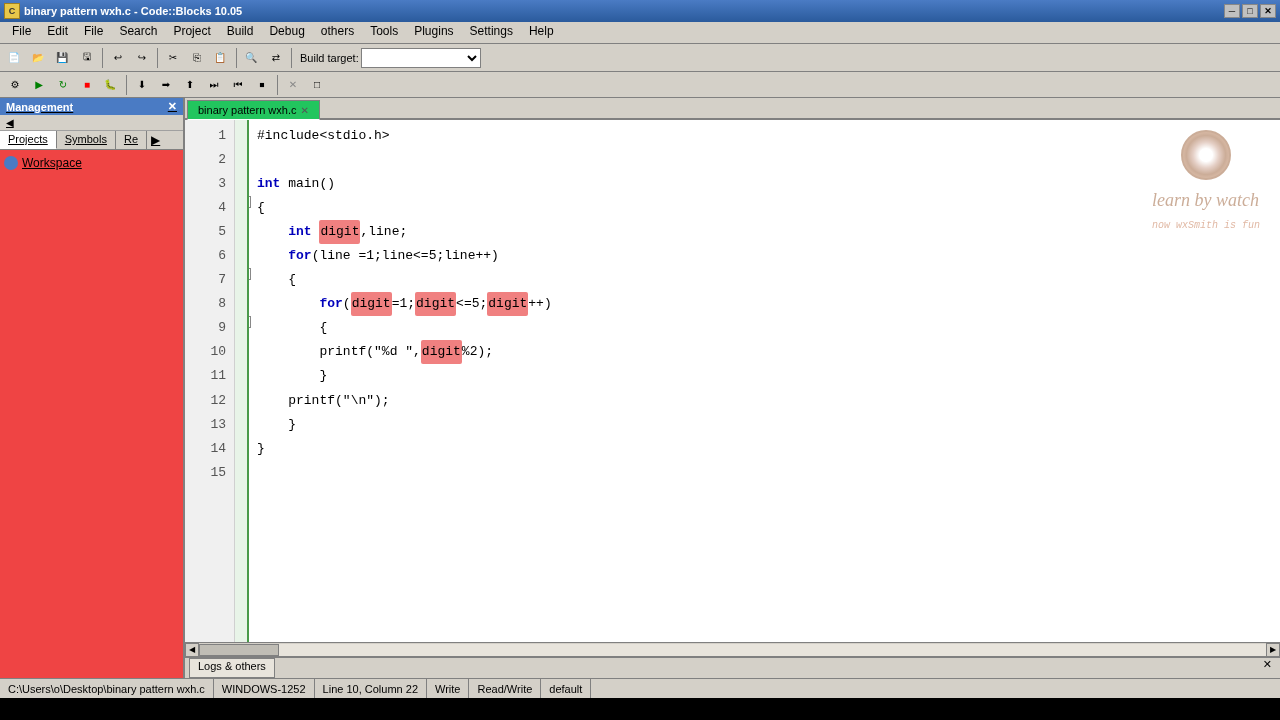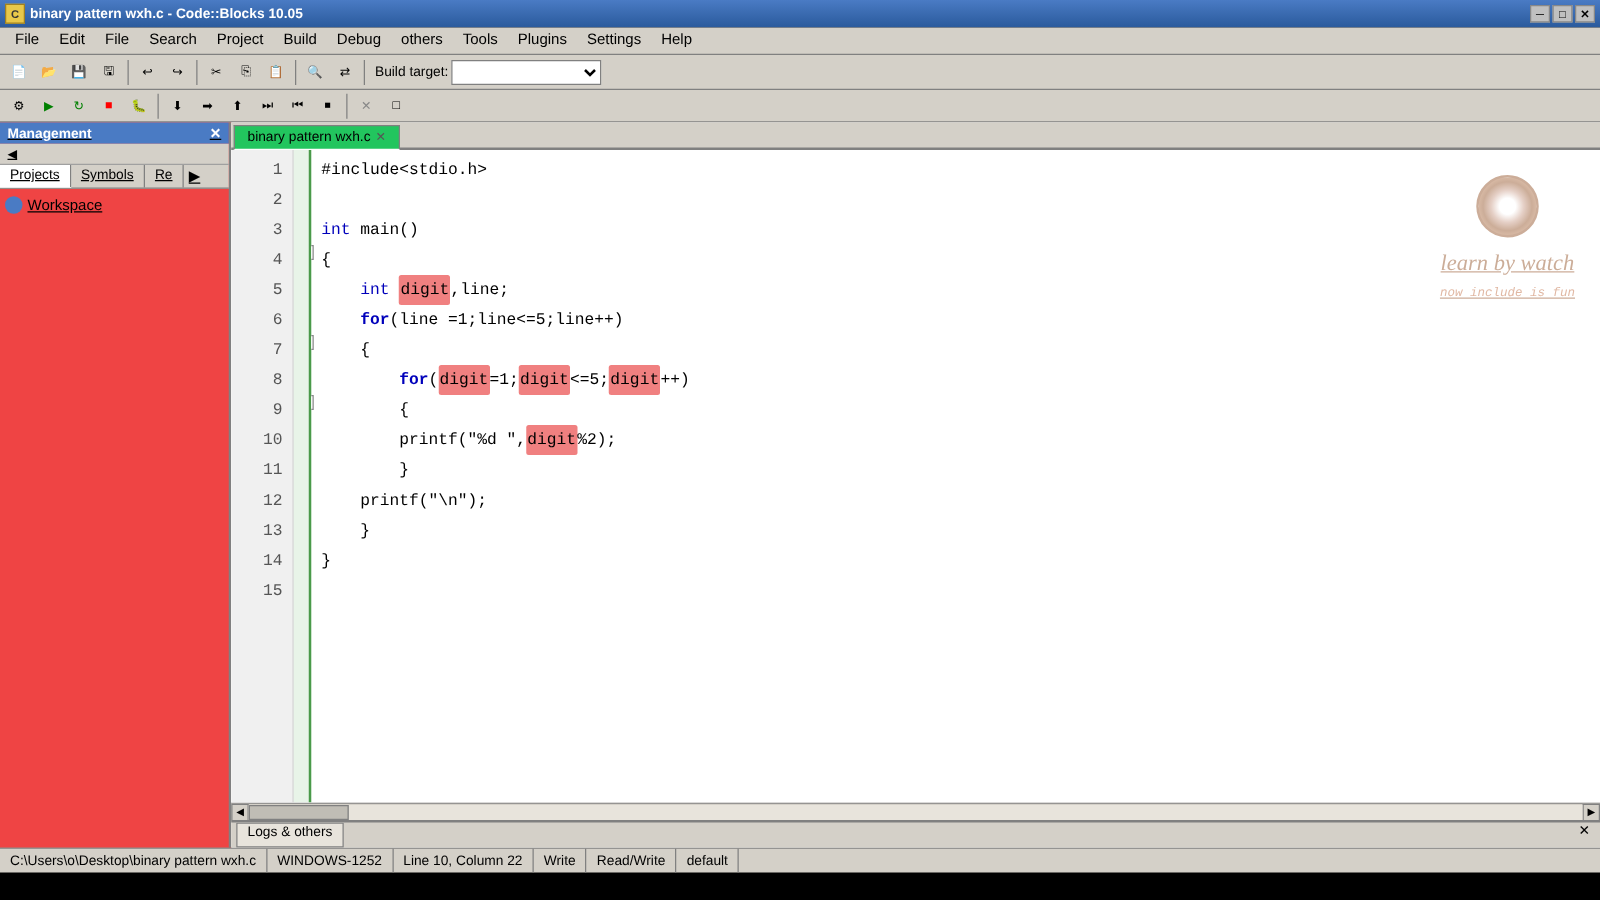--- a/index.html
+++ b/index.html
@@ -271,33 +271,31 @@
       background: white;
       display: flex;
       align-items: center;
       justify-content: center;
       font-size: 8px;
       cursor: pointer;
     }
 
     
     .kw { color: #0000bb; font-weight: bold; }
-    .kw-int { color: #0000bb; font-weight: normal; }
+    .kw-int { color: #0000bb; font-weight: bold; }
     .hl { background: #f08080; border-radius: 2px; padding: 0 1px; }
     .normal { color: #000; }
 
     
     #watermark {
       position: absolute;
       right: 20px;
-      top: 20px;
+      top: 10px;
       opacity: 0.6;
-      text-align: center;
       color: #aa7755;
-      text-decoration: underline;
     }
     #watermark .wm-logo {
       font-size: 18px;
       font-style: italic;
       font-family: Georgia, serif;
     }
     #watermark .wm-sub {
       font-size: 10px;
       color: #cc8866;
       font-style: italic;
@@ -516,21 +514,21 @@
         <div>13</div>
         <div>14</div>
         <div>15</div>
       </div>
       <div id="left-margin"></div>
       <div id="code-content">
 
         <div id="watermark">
           <div class="cd-icon"></div>
           <div class="wm-logo">learn by watch</div>
-          <div class="wm-sub">now include is fun</div>
+          <div class="wm-sub">now wxSmith is fun</div>
         </div>
 
         <div class="code-line">
           <span class="normal">#include&lt;stdio.h&gt;</span>
         </div>
 
         <div class="code-line">&nbsp;</div>
 
         <div class="code-line">
           <span class="kw-int">int</span>

